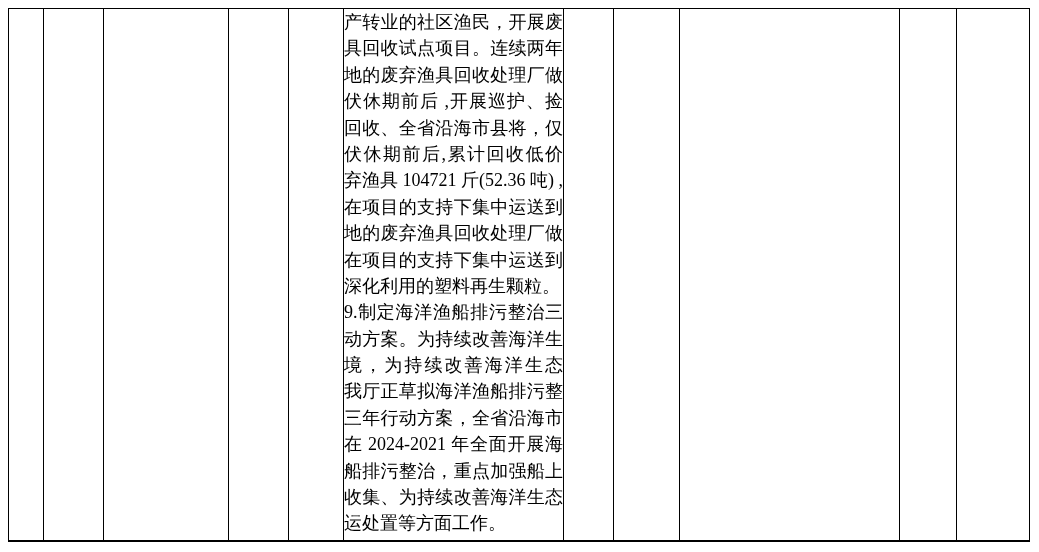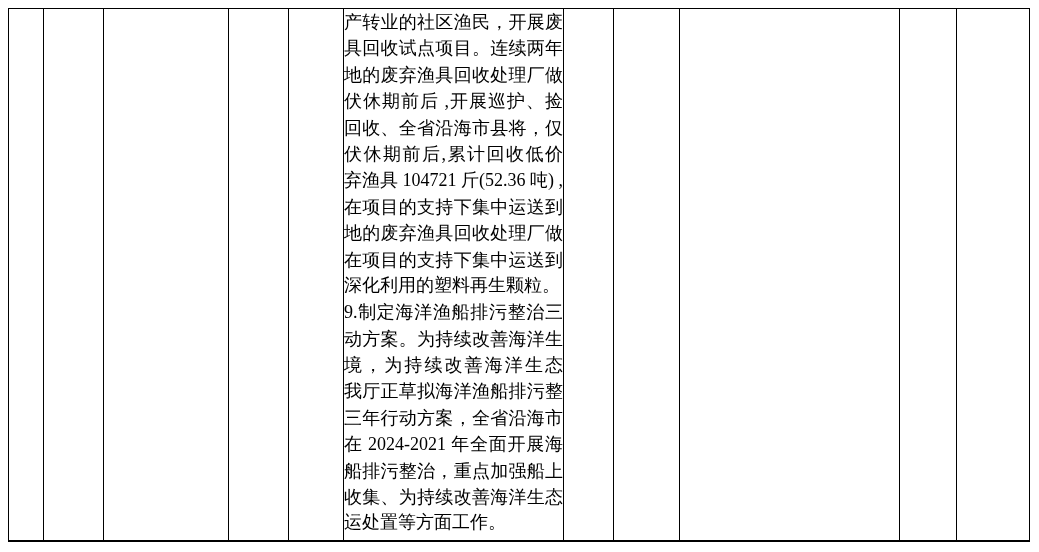--- a/index.html
+++ b/index.html
@@ -41,21 +41,20 @@
     height: 26.4px;
     line-height: 26.4px;
     font-size: 18px;
     text-align: justify;
     text-align-last: justify;
     overflow: hidden;
   }
   .ln-left {
     text-align: right;
     text-align-last: left;
-    font-family: Liberation Mono, monospace;
   }
 </style>
 </head>
 <body>
 
 <div class="page">
   <table class="doc-table">
     <colgroup>
       <col style="width:35px">
       <col style="width:60px">

